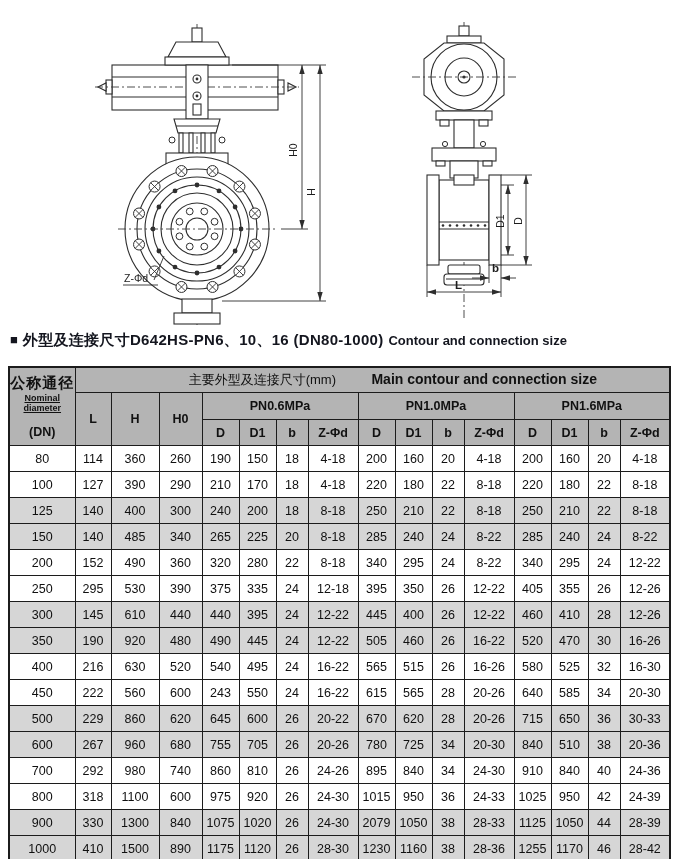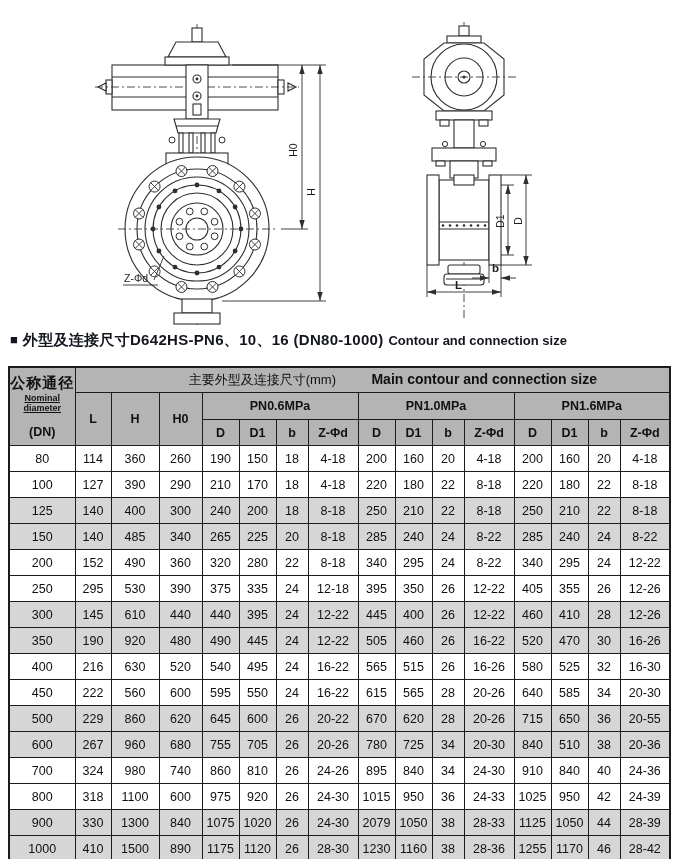--- a/index.html
+++ b/index.html
@@ -457,21 +457,21 @@
           <td>580</td>
           <td>525</td>
           <td>32</td>
           <td>16-30</td>
         </tr>
         <tr>
           <td>450</td>
           <td>222</td>
           <td>560</td>
           <td>600</td>
-          <td>595</td>
+          <td>243</td>
           <td>550</td>
           <td>24</td>
           <td>16-22</td>
           <td>615</td>
           <td>565</td>
           <td>28</td>
           <td>20-26</td>
           <td>640</td>
           <td>585</td>
           <td>34</td>
@@ -486,21 +486,21 @@
           <td>600</td>
           <td>26</td>
           <td>20-22</td>
           <td>670</td>
           <td>620</td>
           <td>28</td>
           <td>20-26</td>
           <td>715</td>
           <td>650</td>
           <td>36</td>
-          <td>20-55</td>
+          <td>30-33</td>
         </tr>
         <tr class="band">
           <td>600</td>
           <td>267</td>
           <td>960</td>
           <td>680</td>
           <td>755</td>
           <td>705</td>
           <td>26</td>
           <td>20-26</td>
@@ -508,21 +508,21 @@
           <td>725</td>
           <td>34</td>
           <td>20-30</td>
           <td>840</td>
           <td>510</td>
           <td>38</td>
           <td>20-36</td>
         </tr>
         <tr>
           <td>700</td>
-          <td>324</td>
+          <td>292</td>
           <td>980</td>
           <td>740</td>
           <td>860</td>
           <td>810</td>
           <td>26</td>
           <td>24-26</td>
           <td>895</td>
           <td>840</td>
           <td>34</td>
           <td>24-30</td>

